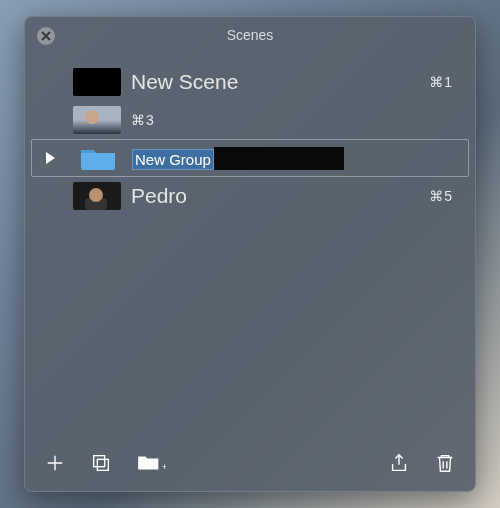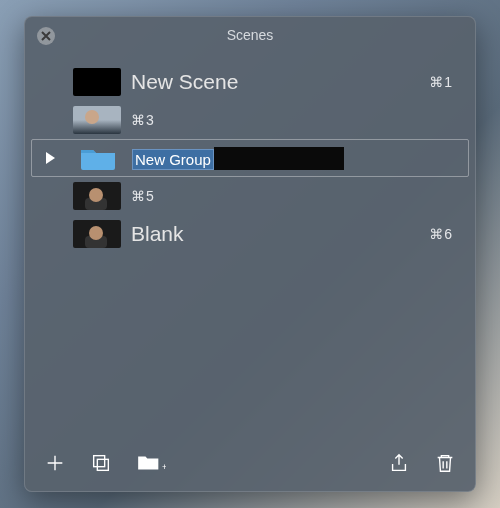--- a/index.html
+++ b/index.html
@@ -207,29 +207,24 @@
       </div>
       <div class="edit-field">
         <span class="edit-text">New Group</span>
         <span class="edit-rest"></span>
       </div>
     </div>
 
     <div class="row">
       <div class="disclose-col"></div>
       <div class="thumb t-pedro"></div>
+      <div class="label">Pedro</div>
       <div class="shortcut">⌘5</div>
     </div>
 
-    <div class="row">
-      <div class="disclose-col"></div>
-      <div class="thumb t-blank"></div>
-      <div class="label">Blank</div>
-      <div class="shortcut">⌘6</div>
-    </div>
 
   </div>
 
   <div class="toolbar">
     <div class="tbtn">
       <svg viewBox="0 0 24 24">
           <path d="M12 4 v16 M4 12 h16"></path>
         </svg>
     </div>
     <div class="tbtn">

